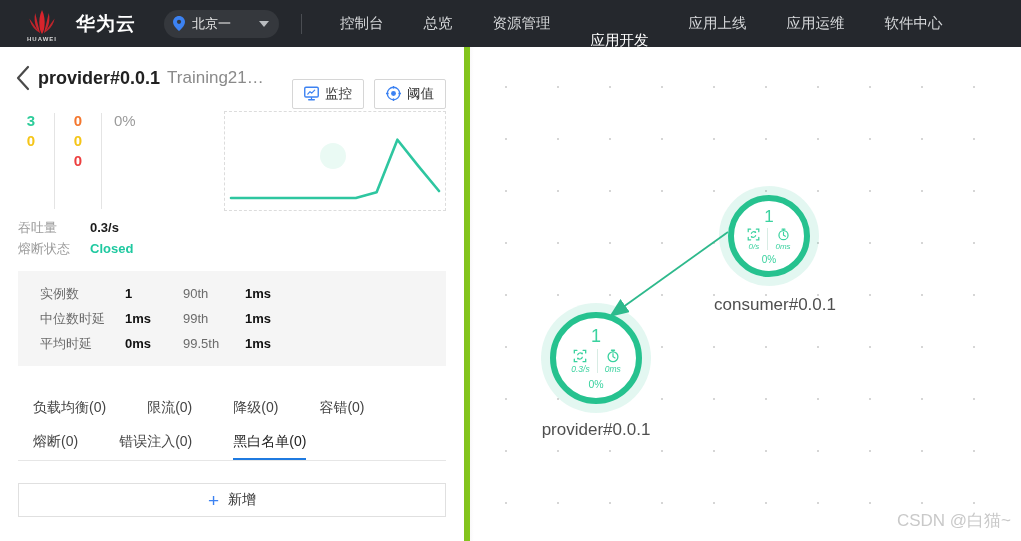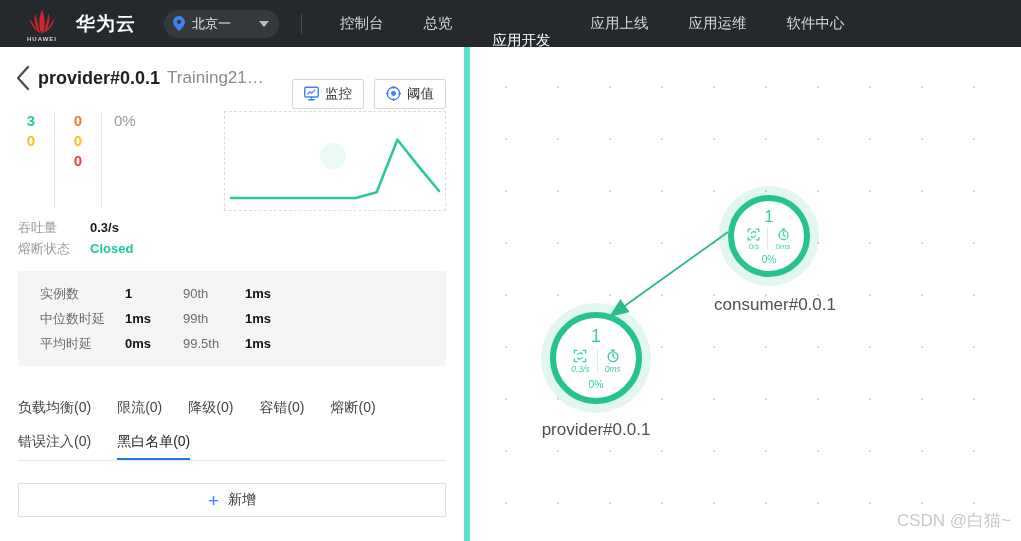--- a/index.html
+++ b/index.html
@@ -2,21 +2,21 @@
 <html lang="zh"><head>
 <meta charset="utf-8">
 <style>
   * { box-sizing: border-box; margin: 0; padding: 0; }
   html, body {
     width: 1021px; height: 541px;
     font-family: "Liberation Sans", "DejaVu Sans", sans-serif;
     background: #ffffff;
     overflow: hidden;
   }
-  #app { position: relative; width: 1021px; height: 541px; background: #5eead4; }
+  #app { position: relative; width: 1021px; height: 541px; background: #84cc16; }
 
   
   .topnav {
     position: absolute; left: 0; top: 0; width: 1021px; height: 47px;
     background: #25282d; display: flex; align-items: center;
   }
   .logo-wrap { display: flex; align-items: center; margin-left: 22px; }
   .hw-logo { position: relative; width: 40px; height: 34px; }
   .hw-logo svg { display: block; }
   .hw-word {
@@ -124,21 +124,21 @@
   .mpval { color: #111; font-weight: bold; }
 
   
   .tabsblock { margin: 26px 18px 0 18px; position: relative; padding-bottom: 1px; }
   .tabsline {
     position: absolute; left: 0; right: 0; bottom: 0; height: 1px; background: #e6e6e6;
   }
   .tabsrow { display: flex; flex-wrap: wrap; }
   .tab {
     position: relative; font-size: 14px; color: #444; cursor: pointer;
-    padding: 7px 0 9px 0; margin-right: 26px; white-space: nowrap;
+    padding: 7px 0 9px 0; margin-right: 26px; white-space: nowrap; margin-left: 15px;
   }
   .tab.active { color: #222; }
   .tab.active::after {
     content: ""; position: absolute; left: 0; right: 0; bottom: 0;
     height: 2.5px; background: #1f7ae0;
   }
 
   .addbtn {
     margin: 22px 18px 0 18px; height: 34px; border: 1px solid #e0e0e0;
     background: #fff; display: flex; align-items: center; justify-content: center;
@@ -207,20 +207,21 @@
       </svg>
       <span class="rname">北京一</span>
       <span class="chev"></span>
     </div>
 
     <div class="nav-sep"></div>
 
     <div class="navitems">
       <div class="navitem">控制台</div>
       <div class="navitem">总览</div>
+      <div class="navitem">资源管理</div>
       <div class="navitem active">应用开发</div>
       <div class="navitem">应用上线</div>
       <div class="navitem">应用运维</div>
       <div class="navitem">软件中心</div>
     </div>
   </div>
 
   <div class="panel-shadow"></div>
 
   <div class="leftpanel">

